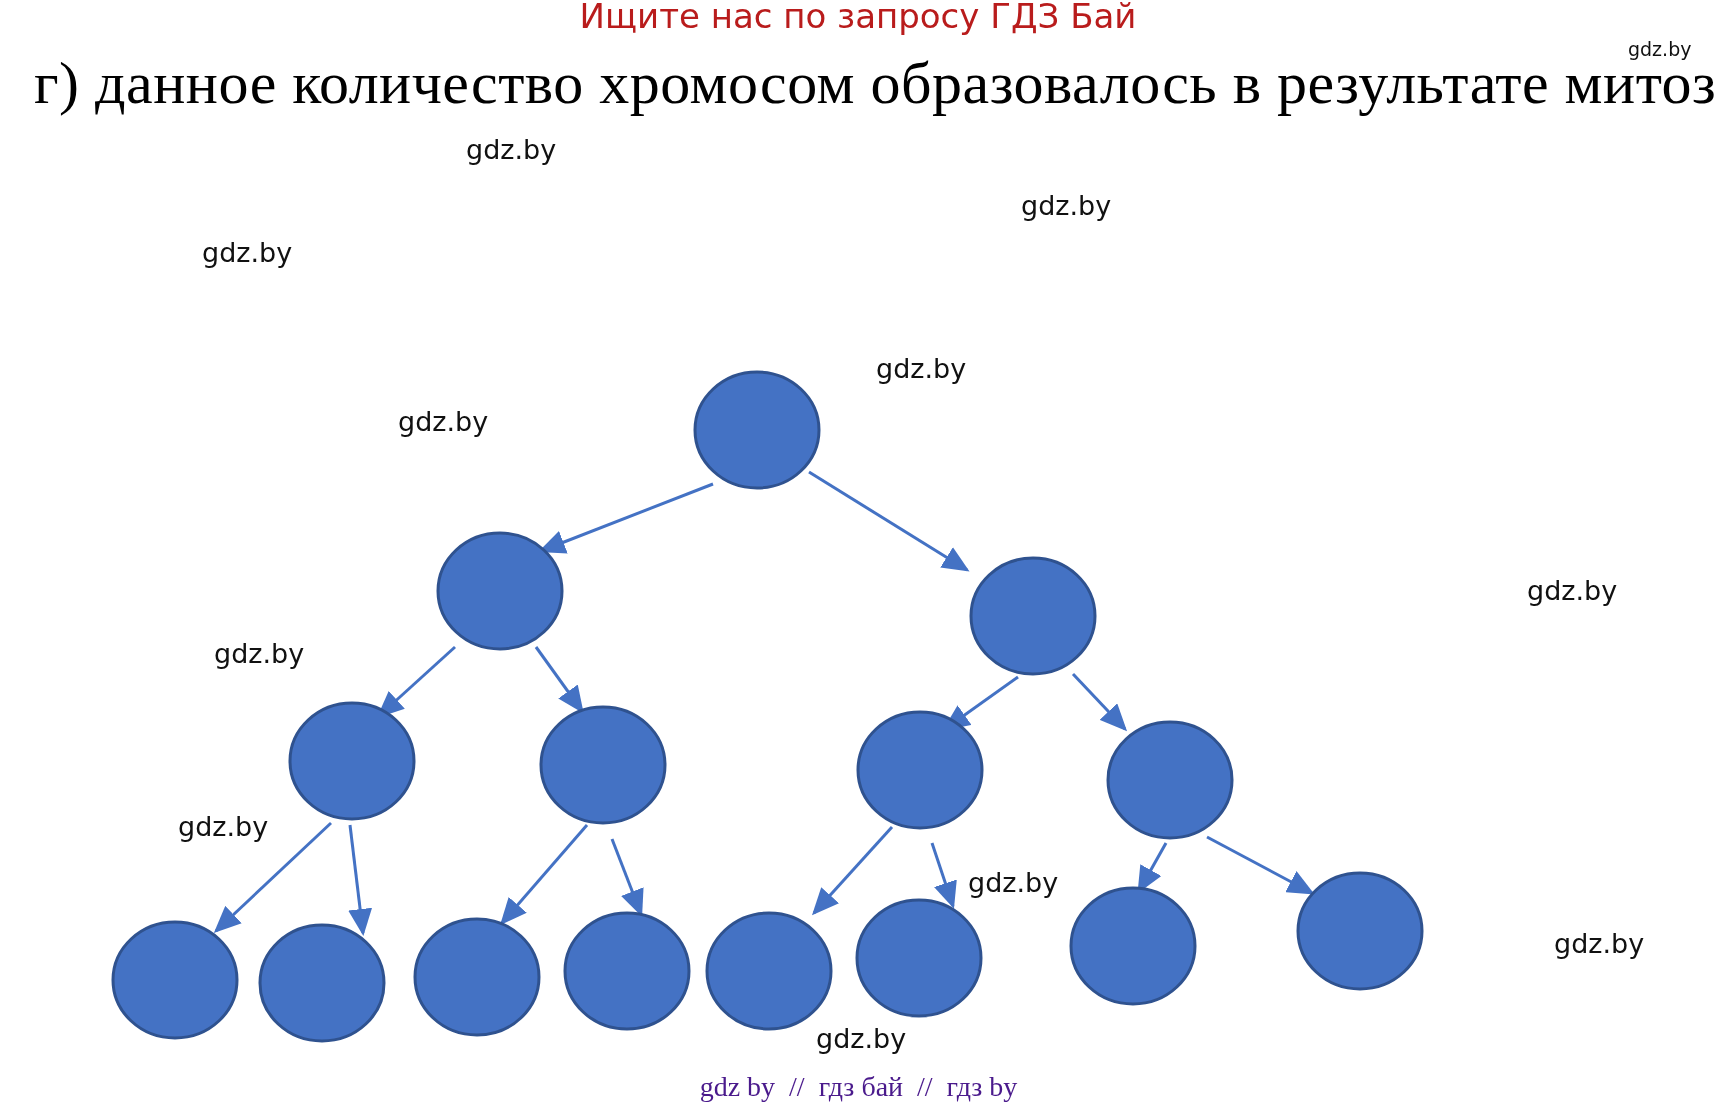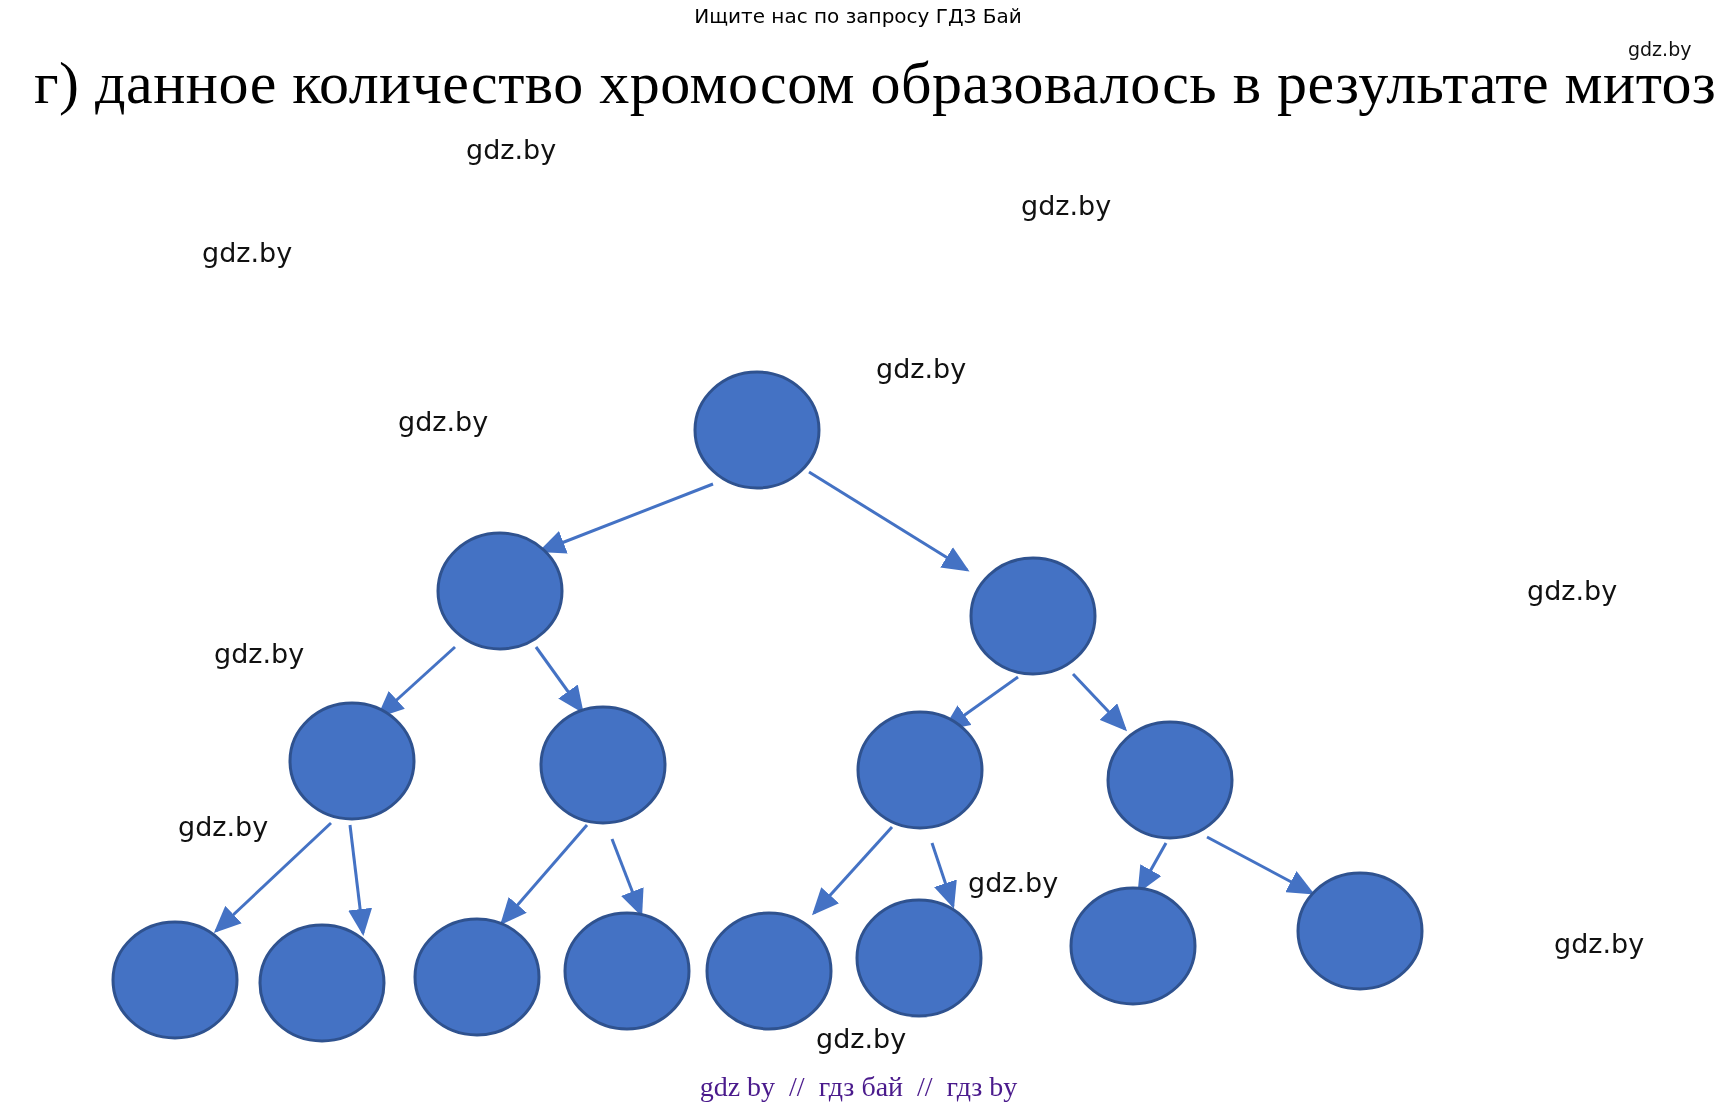--- a/index.html
+++ b/index.html
@@ -1,17 +1,17 @@
 <!DOCTYPE html>
 <html><head>
 <meta charset="utf-8">
 <style>
   html, body { margin: 0; padding: 0; background: #ffffff; }
   body { width: 1717px; height: 1106px; position: relative; overflow: hidden; font-family: "Liberation Sans", sans-serif; }
-  .promo { position: absolute; left: 0; width: 1716px; top: 0; text-align: center; color: #000000; font-family: "DejaVu Sans", sans-serif; font-size: 20px; line-height: 32px; }
+  .promo { position: absolute; left: 0; width: 1716px; top: 0; text-align: center; color: #b91c1c; font-family: "DejaVu Sans", sans-serif; font-size: 34px; line-height: 32px; }
   .title { position: absolute; left: 34px; top: 48px; white-space: nowrap; font-family: "Liberation Serif", serif; font-size: 60px; line-height: 70px; color: #000; letter-spacing: 0.5px; }
   .wm { position: absolute; font-family: "DejaVu Sans", sans-serif; font-size: 27px; color: #111; white-space: nowrap; line-height: 32px; text-align: right; }
   .wm.small { font-size: 19px; line-height: 22px; }
   .footer { position: absolute; left: 0; width: 1717px; top: 1070px; text-align: center; font-family: Liberation Serif, serif; font-size: 28px; line-height: 34px; color: #4a1a8c; white-space: pre; }
   svg#diagram { position: absolute; left: 0; top: 0; }
 </style>
 </head>
 <body>
 
 <div class="promo">Ищите нас по запросу ГДЗ Бай</div>

